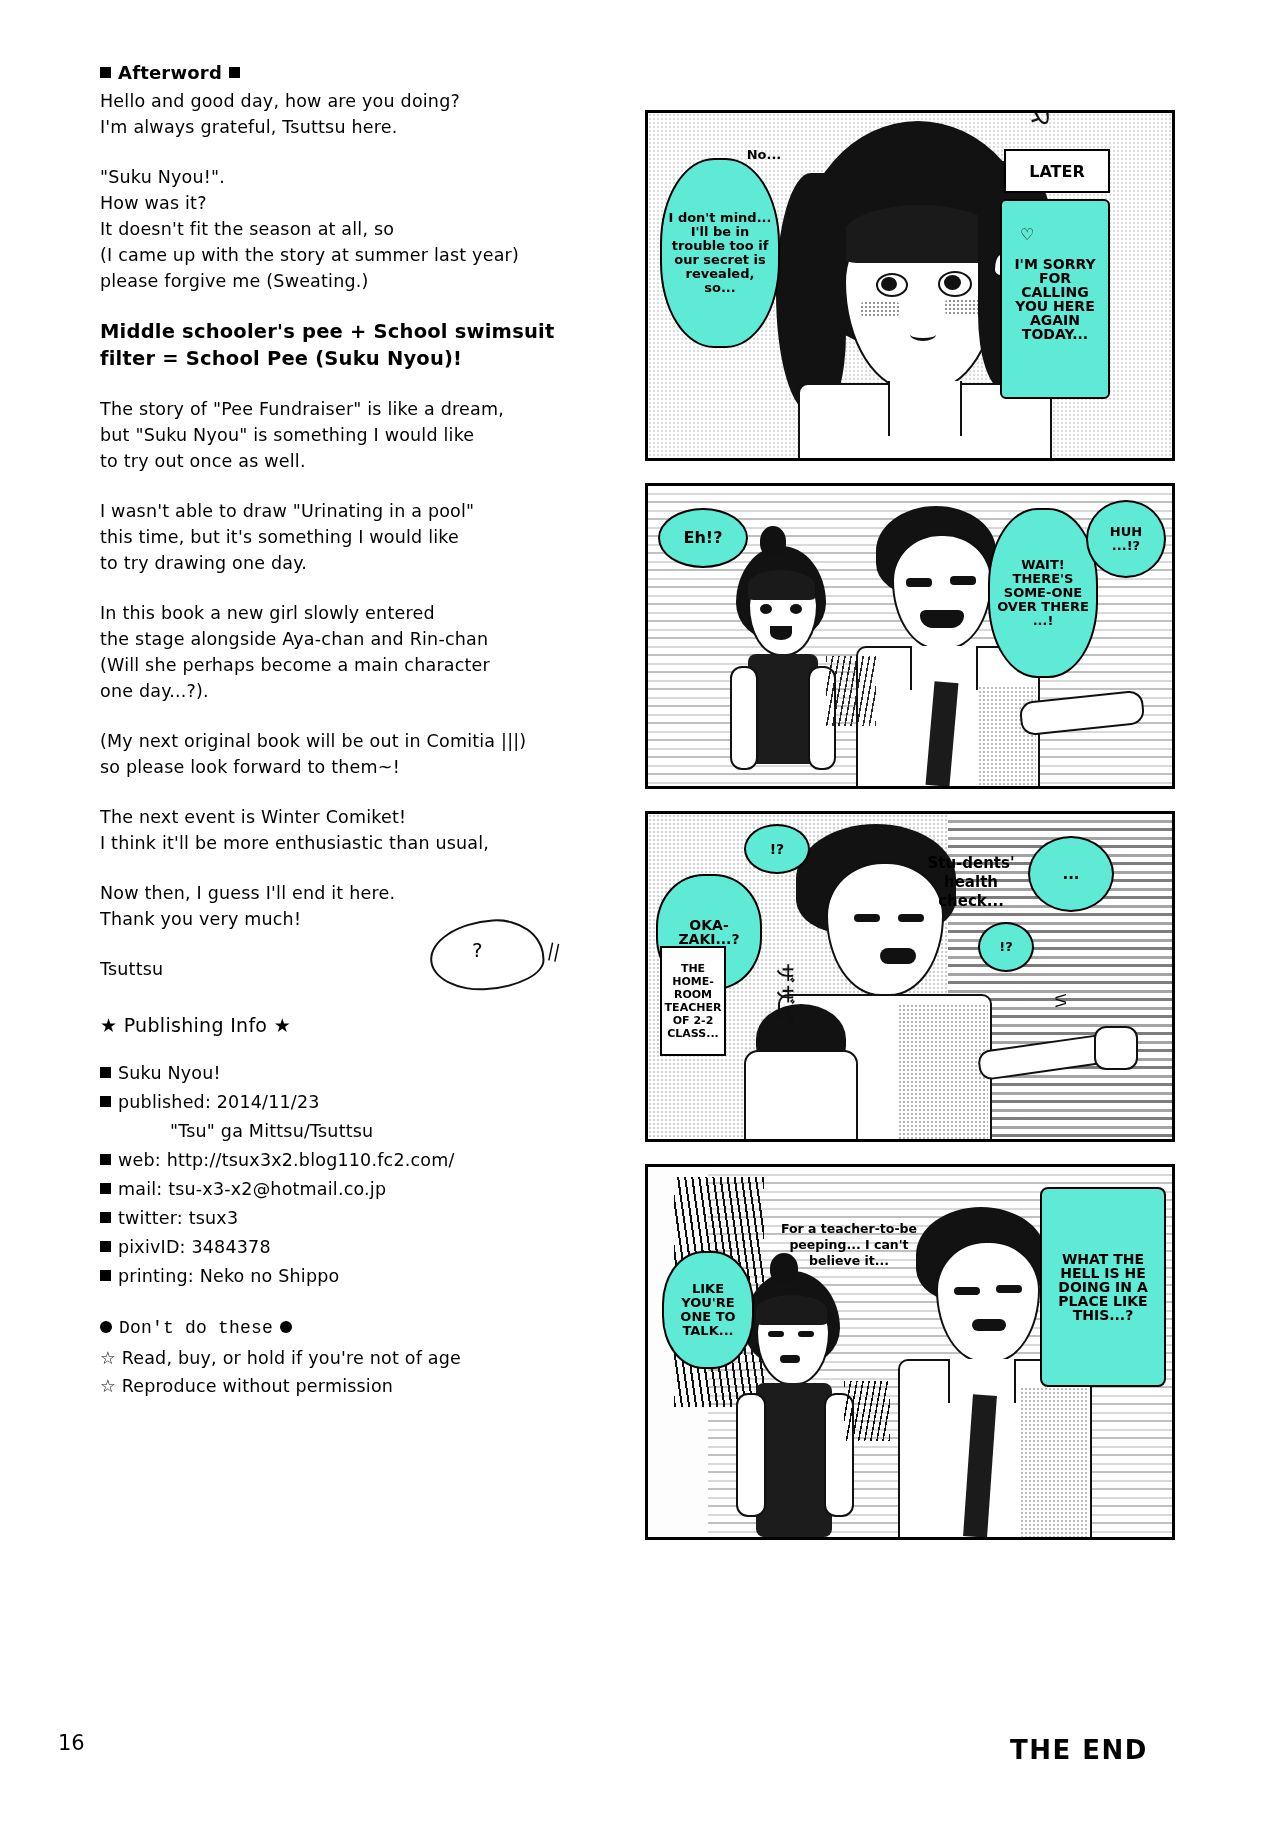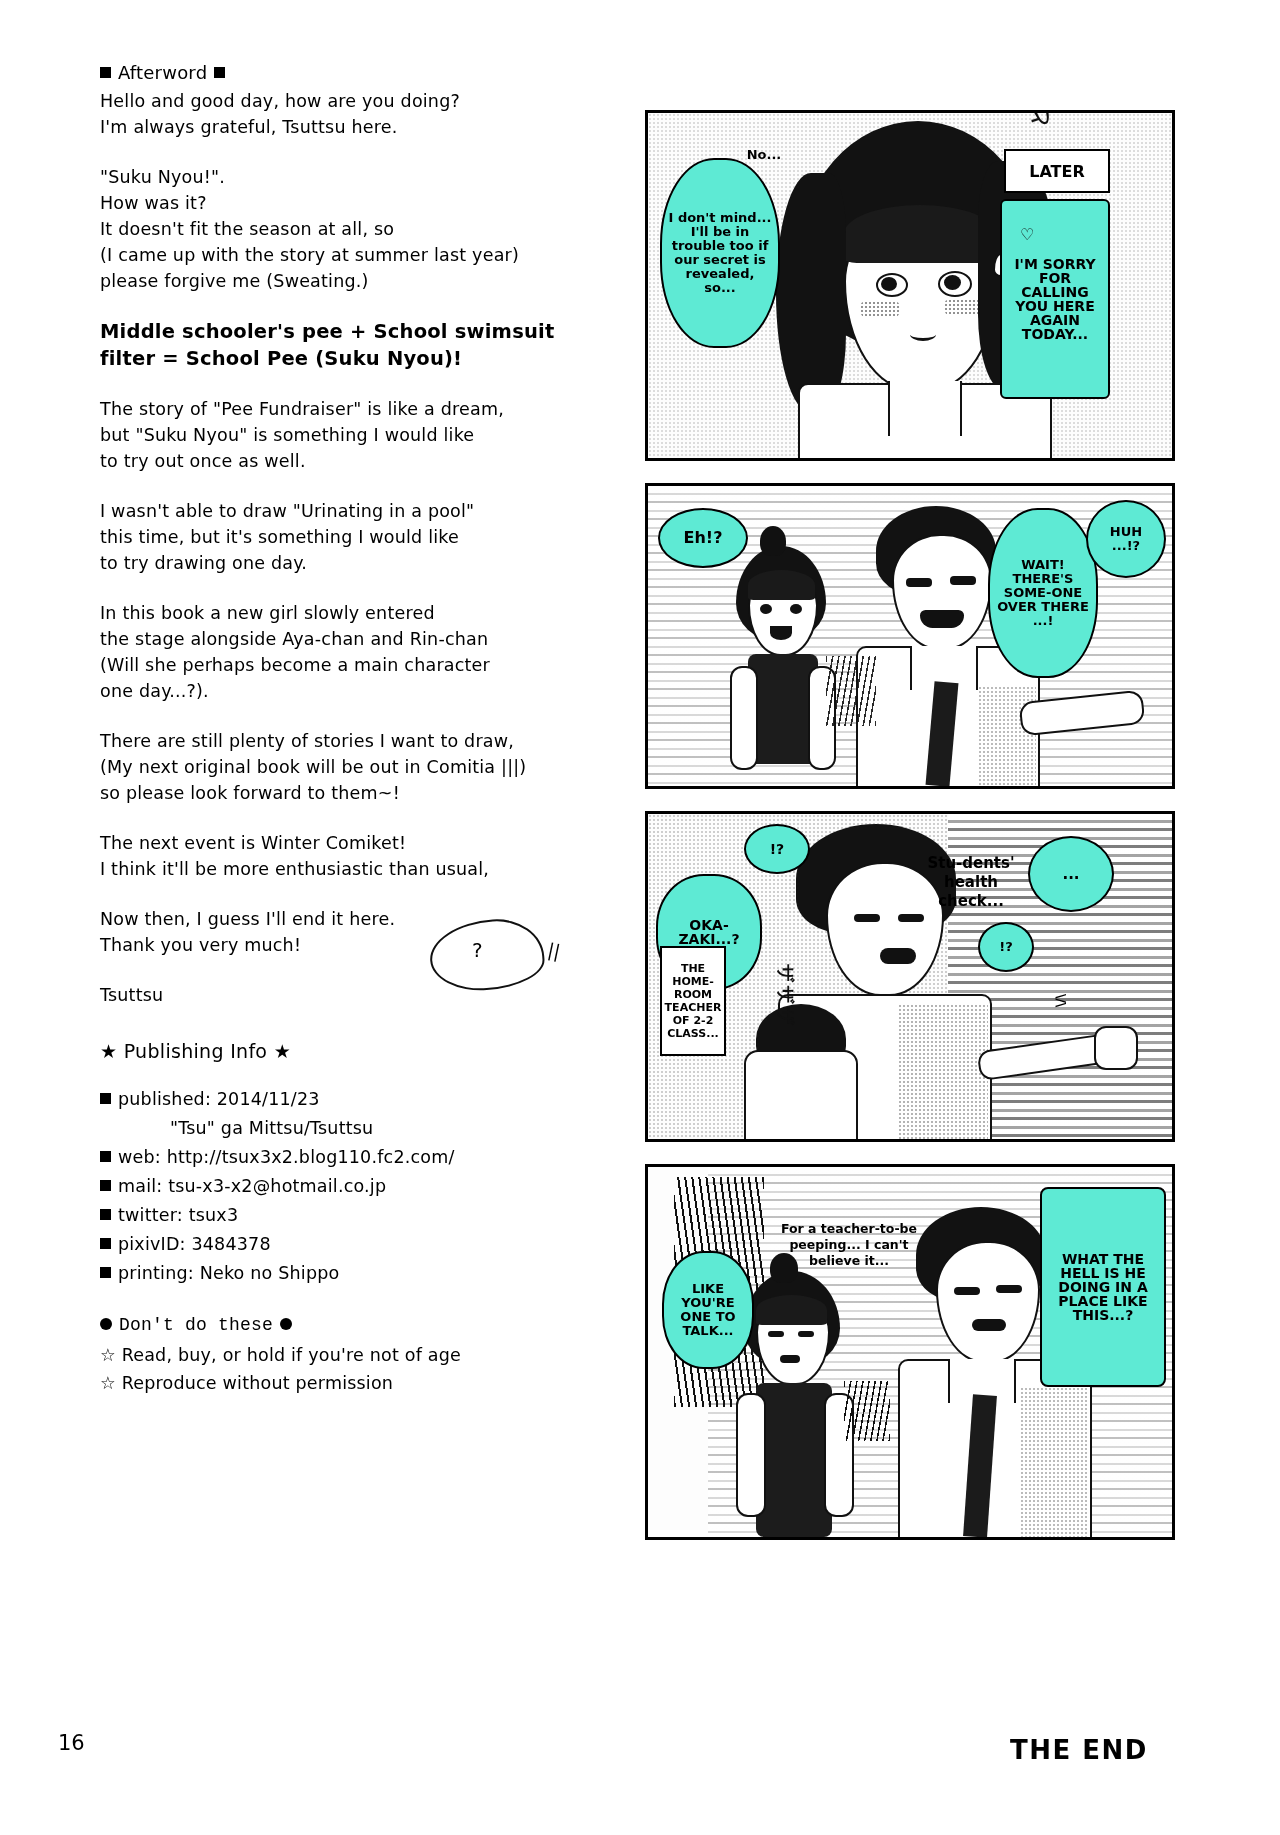--- a/index.html
+++ b/index.html
@@ -32,21 +32,21 @@
   }
   .sq-bullet {
     display: inline-block;
     width: 11px;
     height: 11px;
     background: #000;
     margin-right: 7px;
     vertical-align: 1px;
   }
   .sq-bullet.trailing { margin-right: 0; margin-left: 7px; }
-  .heading-line { font-size: 18px; margin-bottom: 2px; }
+  .heading-line { font-size: 18px; margin-bottom: 2px; font-weight: bold; }
   .para { margin: 0 0 24px 0; }
   .line { display: block; white-space: pre; }
   .bold-block {
     font-weight: bold;
     font-size: 19.5px;
     line-height: 27px;
     margin: 0 0 24px 0;
   }
   .sig { margin: 0 0 30px 0; }
 
@@ -285,21 +285,20 @@
     </p>
 
     <p class="para">
       <span class="line">In this book a new girl slowly entered</span>
       <span class="line">the stage alongside Aya-chan and Rin-chan</span>
       <span class="line">(Will she perhaps become a main character</span>
       <span class="line">one day...?).</span>
     </p>
 
     <p class="para">
-      <span class="line">There are still plenty of stories I want to draw,</span>
       <span class="line">(My next original book will be out in Comitia |||)</span>
       <span class="line">so please look forward to them~!</span>
     </p>
 
     <p class="para">
       <span class="line">The next event is Winter Comiket!</span>
       <span class="line">I think it'll be more enthusiastic than usual,</span>
     </p>
 
     <p class="para">
@@ -309,20 +308,21 @@
 
     <p class="sig">Tsuttsu</p>
 
     <p class="pub-title">
       <span class="star">★</span>
       <span>Publishing Info</span>
       <span class="star">★</span>
     </p>
 
     <div class="pub-list">
+      <span class="pub-item"><span class="sq-bullet"></span><span>Suku Nyou!</span></span>
       <span class="pub-item"><span class="sq-bullet"></span><span>published: 2014/11/23</span></span>
       <span class="pub-indent">"Tsu" ga Mittsu/Tsuttsu</span>
       <span class="pub-item"><span class="sq-bullet"></span><span>web: http://tsux3x2.blog110.fc2.com/</span></span>
       <span class="pub-item"><span class="sq-bullet"></span><span>mail: tsu-x3-x2@hotmail.co.jp</span></span>
       <span class="pub-item"><span class="sq-bullet"></span><span>twitter: tsux3</span></span>
       <span class="pub-item"><span class="sq-bullet"></span><span>pixivID: 3484378</span></span>
       <span class="pub-item"><span class="sq-bullet"></span><span>printing: Neko no Shippo</span></span>
     </div>
 
     <p class="dont-head">

